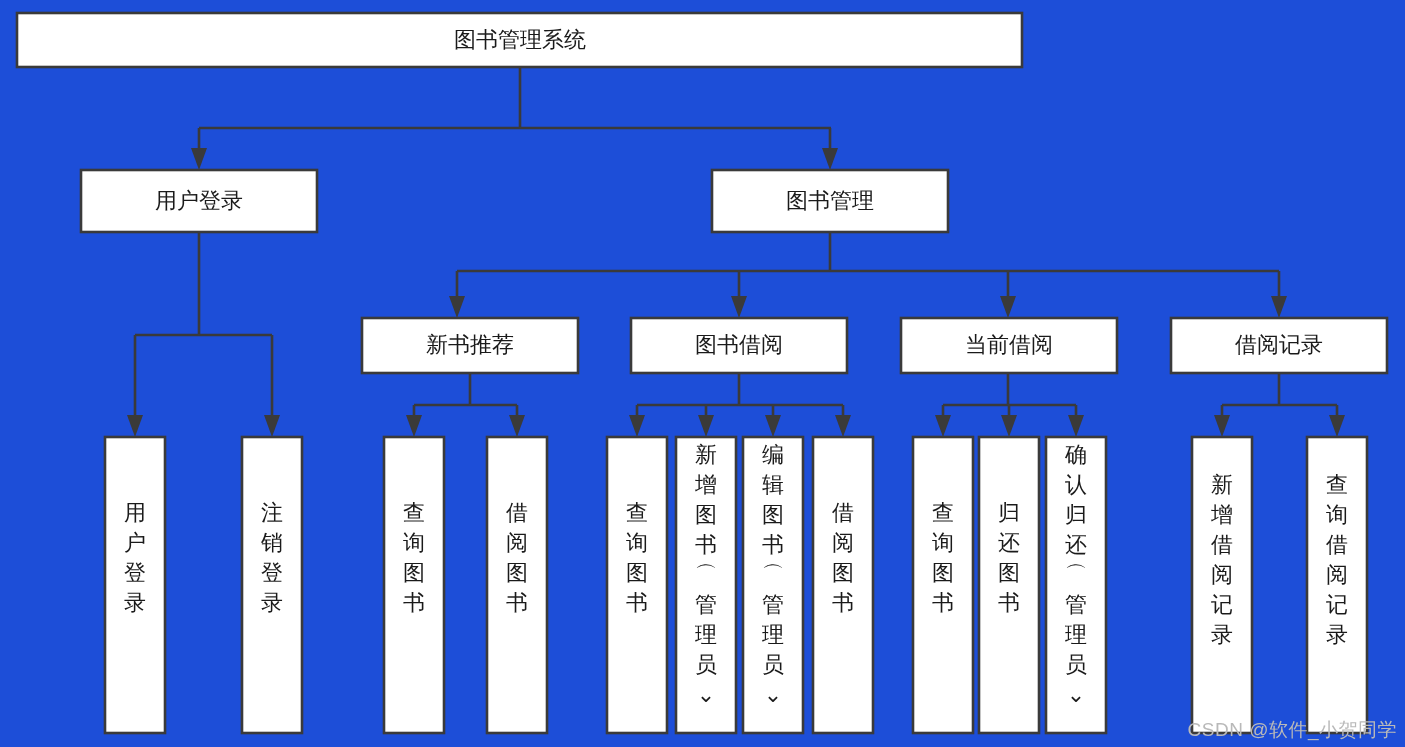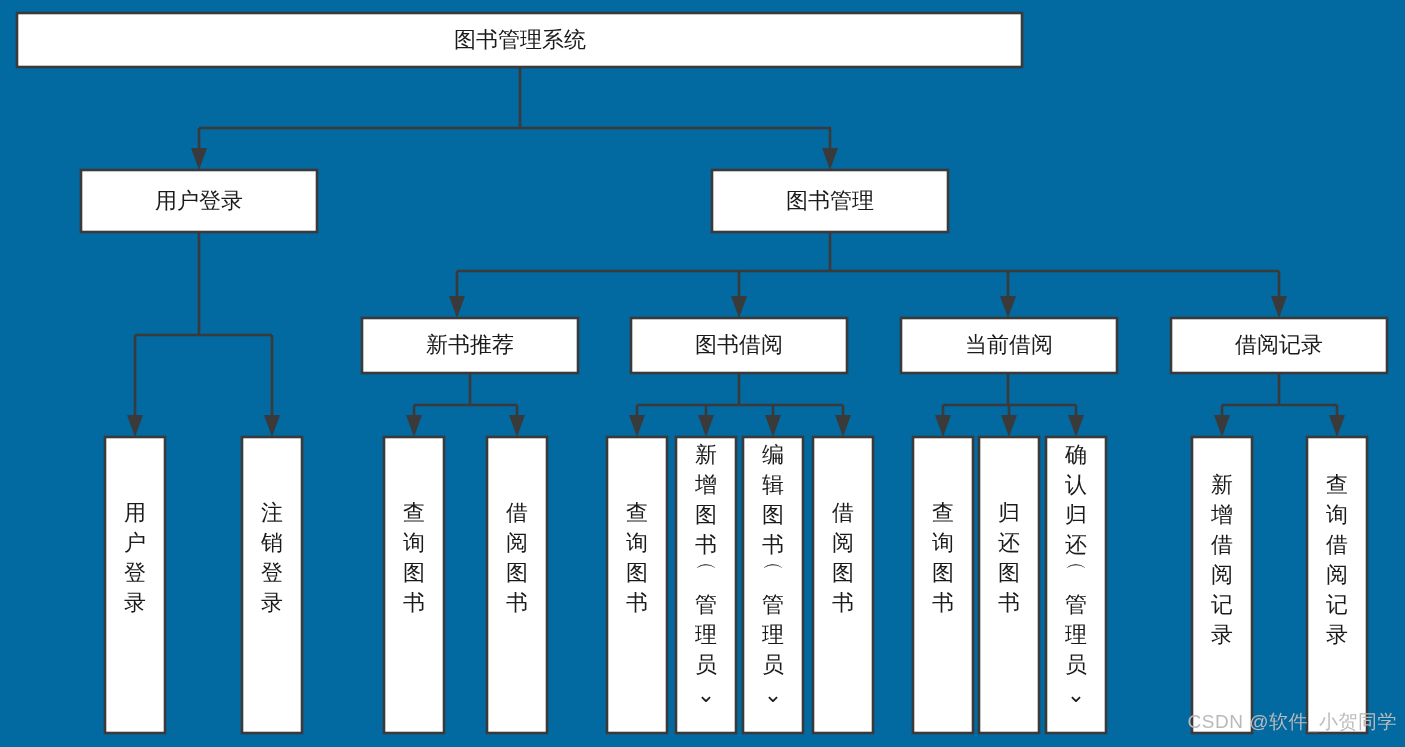--- a/index.html
+++ b/index.html
@@ -8,21 +8,21 @@
     padding: 0;
     background: #ffffff;
   }
   body {
     font-family: "Liberation Sans", "DejaVu Sans", sans-serif;
   }
   #diagram-root {
     position: relative;
     width: 1405px;
     height: 747px;
-    background: #0369a1;
+    background: #1d4ed8;
     overflow: hidden;
   }
   svg#flow-svg {
     position: absolute;
     left: 0;
     top: 0;
     width: 1405px;
     height: 747px;
     display: block;
   }
@@ -50,21 +50,21 @@
   }
   .node-label-v {
     font-family: "Liberation Sans", "DejaVu Sans", sans-serif;
     font-size: 22px;
     fill: #1a1a1a;
     text-anchor: middle;
   }
   .watermark-text {
     position: absolute;
     right: 8px;
-    bottom: 12px;
+    bottom: 4px;
     font-family: "Liberation Sans", "DejaVu Sans", sans-serif;
     font-size: 19px;
     color: #b9b9b9;
     letter-spacing: 0.5px;
     white-space: nowrap;
     user-select: none;
   }
 </style>
 </head>
 <body>

